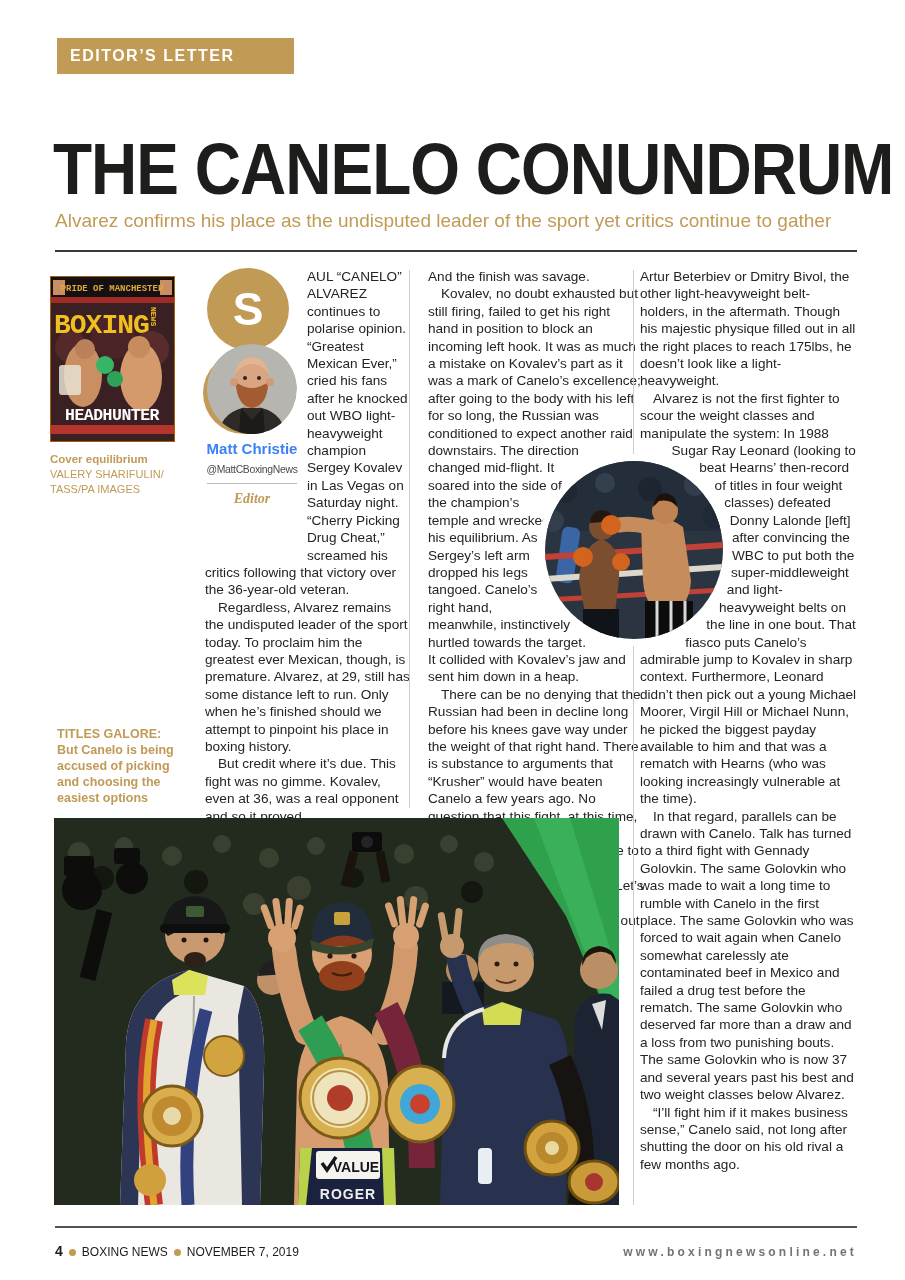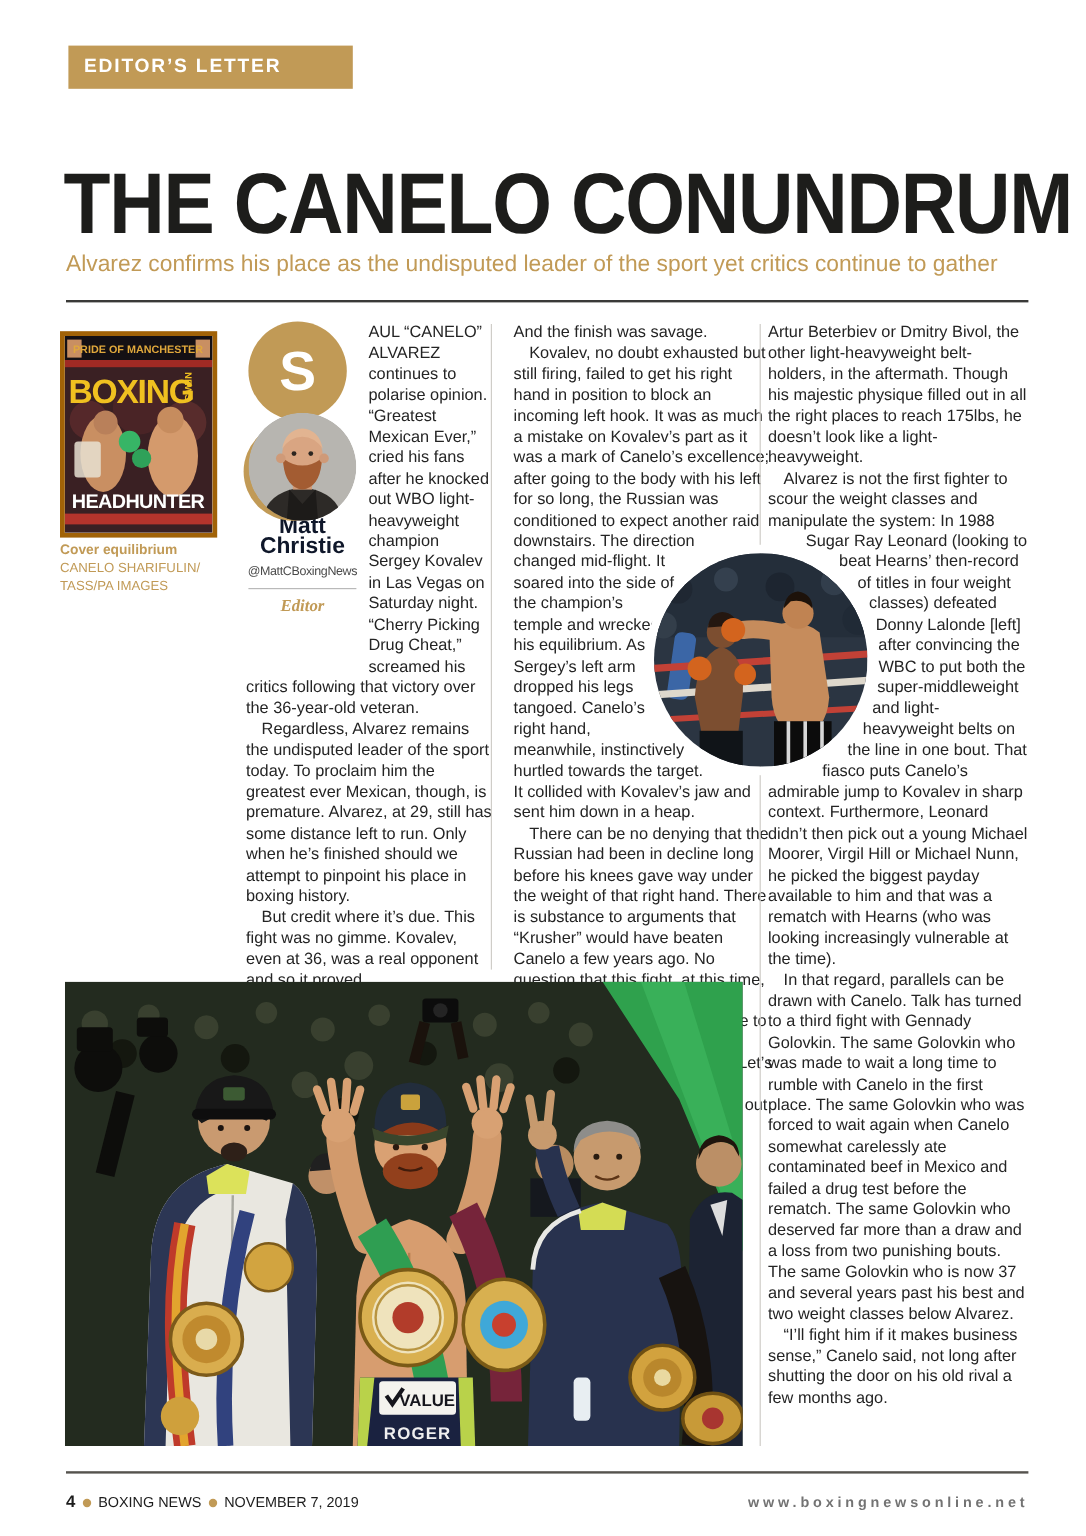--- a/index.html
+++ b/index.html
@@ -12,42 +12,42 @@
        padding-left:13px;box-sizing:border-box;}
   #title{position:absolute;left:53px;top:128px;width:810px;font-weight:800;font-size:64px;
          letter-spacing:-1px;color:#1d1d1b;transform:scaleY(1.12);transform-origin:top left;
          white-space:nowrap;}
   #subtitle{position:absolute;left:55px;top:210px;width:810px;font-size:19px;color:#c19a56;}
   .hrule{position:absolute;left:55px;width:802px;background:#3a3a38;}
   #rule-top{top:250px;height:2px;}
   #rule-bottom{top:1226px;height:2px;background:#55534e;}
 
   
-  #cover{position:absolute;left:50px;top:276px;width:123px;height:164px;border:4px solid #a16207;}
+  #cover{position:absolute;left:50px;top:276px;width:123px;height:164px;border:1px solid #a16207;font-family:Liberation Mono, monospace;}
   #credit{position:absolute;left:50px;top:452px;width:135px;color:#c19a56;font-size:11px;line-height:15px;}
   #credit .lbl{font-weight:bold;font-size:11.5px;}
   #rail-caption{position:absolute;left:57px;top:726px;width:138px;color:#c19a56;
                 font-weight:bold;font-size:12.5px;line-height:16px;}
 
   
   .col{position:absolute;top:268px;font-size:13.6px;line-height:17.4px;color:#242424;}
   #col1{left:205px;width:205px;}
   #col2{left:428px;width:216px;}
   #col3{left:640px;width:218px;}
   .para{margin:0;}
   .para + .para{text-indent:13px;}
 
   
   #byline{float:left;width:94px;height:294px;margin-right:8px;text-align:center;}
   #dropcap{width:82px;height:82px;border-radius:50%;background:#c19a56;color:#fff;
            font-size:46px;font-weight:bold;line-height:82px;text-align:center;margin-left:2px;}
   #portrait-wrap{position:relative;width:94px;height:86px;margin-top:-6px;}
   #gold-back{position:absolute;left:-2px;top:8px;width:82px;height:82px;border-radius:50%;background:#c19a56;}
   #portrait{position:absolute;left:2px;top:0;width:90px;height:90px;border-radius:50%;overflow:hidden;}
-  #byline-name{font-weight:bold;font-size:19px;line-height:17px;color:#0f172a;}
+  #byline-name{font-weight:bold;font-size:15px;line-height:17px;color:#3b82f6;margin-top:10px;}
   #byline-handle{font-size:10.4px;letter-spacing:-0.3px;color:#4a4a4a;margin-top:4px;white-space:nowrap;}
   #byline-rule{border-top:1px solid #b9b9b9;margin:5px 2px 0 2px;}
   #byline-role{font-family:"Liberation Serif",serif;font-style:italic;font-weight:bold;
                font-size:14px;color:#c19a56;margin-top:6px;}
 
   
   #wrap-col2{float:right;width:95px;height:380px;shape-outside:circle(98px at 98px 282px);}
   #wrap-col3{float:left;width:95px;height:380px;shape-outside:circle(98px at -6px 282px);}
 
   
@@ -98,24 +98,28 @@
       <circle cx="54" cy="88" r="9" fill="#37b566"></circle>
         <circle cx="64" cy="102" r="8" fill="#2fa159"></circle>
       <rect x="8" y="88" width="22" height="30" rx="3" fill="#e8e2d2" opacity="0.85"></rect>
       <text x="61" y="143" font-size="16.5" font-weight="bold" fill="#ffffff" text-anchor="middle" letter-spacing="-0.5">HEADHUNTER</text>
       <rect x="0" y="148" width="123" height="9" fill="#b5342c"></rect>
     </svg>
   </div>
 
   <div id="credit">
     <div class="lbl">Cover equilibrium</div>
-    <div>CANELO SHARIFULIN/</div>
+    <div>VALERY SHARIFULIN/</div>
     <div>TASS/PA IMAGES</div>
   </div>
 
+  <div id="rail-caption">
+    <span>TITLES GALORE:</span><br>
+    <span>But Canelo is being accused of picking and choosing the easiest options</span>
+  </div>
 
   <div class="vrule" id="vr1"></div>
   <div class="vrule" id="vr2"></div>
 
   <div class="col" id="col1">
     <div id="byline">
       <div id="dropcap">S</div>
       <div id="portrait-wrap">
         <div id="gold-back"></div>
         <div id="portrait">

